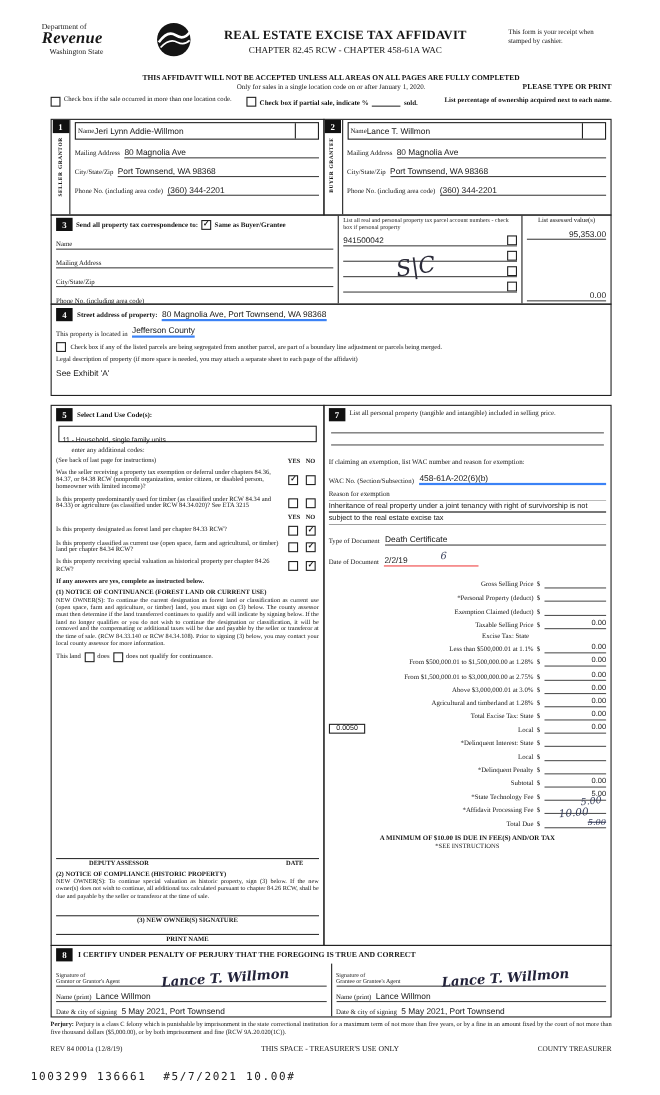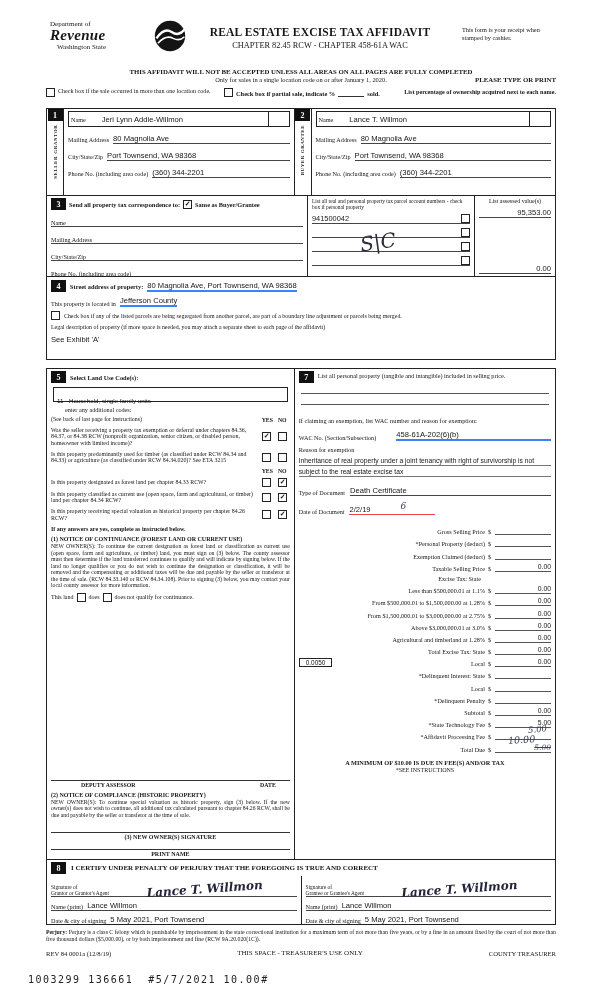--- a/index.html
+++ b/index.html
@@ -1,20 +1,20 @@
 <!DOCTYPE html>
 <html><head>
 <meta charset="utf-8">
 <style>
   html,body{margin:0;padding:0;}
   body{width:600px;height:995px;background:#ffffff;position:relative;font-family:"Liberation Serif",serif;color:#161616;}
   .content{position:absolute;left:46px;top:18px;width:510px;}
   b{font-weight:bold;}
   
-  .hdr{position:relative;height:48px;margin-left:12px;}
+  .hdr{position:relative;height:48px;}
   .brand{position:absolute;left:-8px;top:2px;width:138px;}
   .brand-small{font-size:7px;}
   .brand-name{font-size:15px;font-weight:bold;font-style:italic;letter-spacing:.3px;line-height:15px;}
   .brand-state{font-size:7px;margin-left:7px;}
   .brand-logo{position:absolute;right:2px;top:0;}
   .title-wrap{position:absolute;left:130px;right:104px;top:8px;text-align:center;}
   .form-title{font-size:11.5px;font-weight:bold;letter-spacing:.2px;}
   .form-chapter{font-size:8.3px;margin-top:3px;}
   .receipt-note{position:absolute;right:-2px;top:8px;width:96px;font-size:6.3px;line-height:7.5px;}
   .warning{text-align:center;font-weight:bold;font-size:6.8px;margin-top:2px;}
@@ -37,21 +37,21 @@
   .u{border-bottom:2px solid #3b82f6;}
   .hand{font-family:"DejaVu Serif",serif;font-style:italic;color:#39405c;}
   
   .sec12-row{display:flex;margin-top:2px;height:88px;}
   .party-box{border:1px solid #222;display:flex;overflow:hidden;}
   .party-box.left{width:248px;}
   .party-box.right{width:262px;margin-left:-1px;}
   .party-side{width:16px;display:flex;flex-direction:column;align-items:center;border-right:1px solid #222;}
   .vlabel{writing-mode:vertical-rl;transform:rotate(180deg);font-size:5px;letter-spacing:.5px;margin-top:4px;display:flex;gap:2px;font-weight:bold;}
   .party-fields{flex:1;padding:2px 4px;}
-  .name-row{display:flex;align-items:center;border:1px solid #222;height:14px;padding:0 2px;gap:16px;}
+  .name-row{display:flex;align-items:center;border:1px solid #222;height:14px;padding:0 2px;gap:0;}
   .pct-cell{width:18px;align-self:stretch;border-left:1px solid #222;margin-left:auto;}
   .prow{display:flex;align-items:center;gap:4px;margin-top:7px;}
   .prow .fvalue{flex:1;border-bottom:1px solid #444;}
   
   .sec3{display:flex;border:1px solid #222;margin-top:-1px;height:80px;overflow:hidden;}
   .sec3-left{width:252px;padding:2px 4px;}
   .sec3-toprow{display:flex;align-items:center;gap:3px;}
   .sline{display:flex;align-items:flex-end;margin-top:7px;border-bottom:1px solid #444;height:9px;}
   .sec3-mid{width:158px;border-left:1px solid #222;padding:2px 4px;position:relative;}
   .parcel-head{font-size:5.4px;line-height:6px;}
@@ -89,21 +89,21 @@
   .dep-wrap{margin-top:auto;}
   .dep-caption{display:flex;justify-content:space-between;font-size:5.8px;font-weight:bold;padding:1px 14px 0 30px;}
   .center-cap{text-align:center;font-size:6px;font-weight:bold;padding-top:1px;}
   .sp16{height:14px;}
   .sp10{height:9px;}
   
   .s7-top{display:flex;gap:4px;align-items:flex-start;}
   .s7-top .flabel-b{font-weight:normal;font-size:6.2px;line-height:7px;padding-top:1px;}
   .blank-line{border-bottom:1px solid #555;height:10px;margin:0 2px;}
   .exem-label{font-size:6.3px;margin-top:12px;}
-  .wac-row{display:flex;align-items:flex-end;gap:20px;margin-top:6px;}
+  .wac-row{display:flex;align-items:flex-end;gap:5px;margin-top:6px;}
   .wac-row .fvalue{flex:1;}
   .reason-label{font-size:6.3px;margin-top:5px;}
   .reason-text{font-family:"Liberation Sans",sans-serif;font-size:6.7px;line-height:11px;background:repeating-linear-gradient(to bottom,transparent 0 10px,#777 10px 11px);margin-top:2px;}
   .doc-row{display:flex;align-items:flex-end;gap:5px;margin-top:9px;}
   .doc-row .fvalue{border-bottom:1px solid #ef4444;min-width:86px;position:relative;}
   .hand6{position:absolute;top:-7px;left:26px;font-size:9px;}
   .fees{margin-top:8px;}
   .fee-row{display:flex;align-items:flex-end;margin-top:3.2px;font-size:6.2px;}
   .fee-label{flex:1;text-align:right;padding-right:3px;white-space:nowrap;overflow:hidden;}
   .fee-cur{flex:none;width:7px;font-size:6.2px;}

